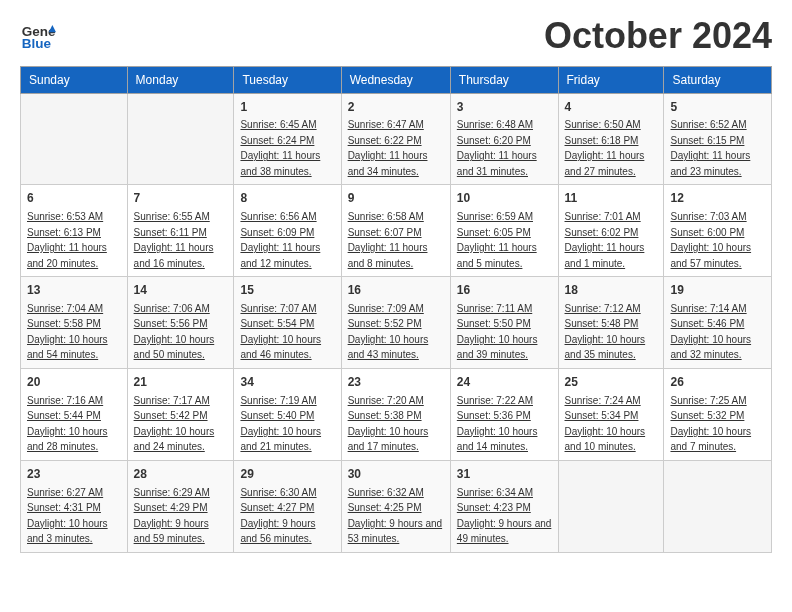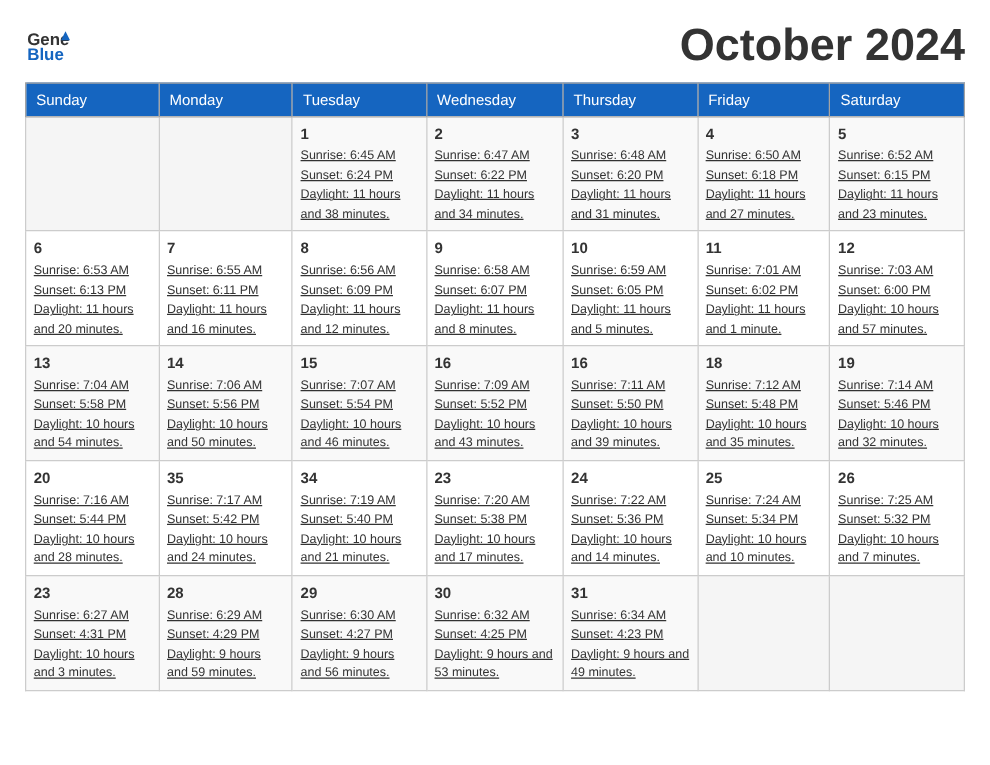--- a/index.html
+++ b/index.html
@@ -144,21 +144,21 @@
           <td><span class="day-number">13</span><span class="day-info">Sunrise: 7:04 AM<br>Sunset: 5:58 PM<br>Daylight: 10 hours and 54 minutes.</span></td>
           <td><span class="day-number">14</span><span class="day-info">Sunrise: 7:06 AM<br>Sunset: 5:56 PM<br>Daylight: 10 hours and 50 minutes.</span></td>
           <td><span class="day-number">15</span><span class="day-info">Sunrise: 7:07 AM<br>Sunset: 5:54 PM<br>Daylight: 10 hours and 46 minutes.</span></td>
           <td><span class="day-number">16</span><span class="day-info">Sunrise: 7:09 AM<br>Sunset: 5:52 PM<br>Daylight: 10 hours and 43 minutes.</span></td>
           <td><span class="day-number">16</span><span class="day-info">Sunrise: 7:11 AM<br>Sunset: 5:50 PM<br>Daylight: 10 hours and 39 minutes.</span></td>
           <td><span class="day-number">18</span><span class="day-info">Sunrise: 7:12 AM<br>Sunset: 5:48 PM<br>Daylight: 10 hours and 35 minutes.</span></td>
           <td><span class="day-number">19</span><span class="day-info">Sunrise: 7:14 AM<br>Sunset: 5:46 PM<br>Daylight: 10 hours and 32 minutes.</span></td>
         </tr>
         <tr>
           <td><span class="day-number">20</span><span class="day-info">Sunrise: 7:16 AM<br>Sunset: 5:44 PM<br>Daylight: 10 hours and 28 minutes.</span></td>
-          <td><span class="day-number">35</span><span class="day-info">Sunrise: 7:17 AM<br>Sunset: 5:42 PM<br>Daylight: 10 hours and 24 minutes.</span></td>
+          <td><span class="day-number">21</span><span class="day-info">Sunrise: 7:17 AM<br>Sunset: 5:42 PM<br>Daylight: 10 hours and 24 minutes.</span></td>
           <td><span class="day-number">34</span><span class="day-info">Sunrise: 7:19 AM<br>Sunset: 5:40 PM<br>Daylight: 10 hours and 21 minutes.</span></td>
           <td><span class="day-number">23</span><span class="day-info">Sunrise: 7:20 AM<br>Sunset: 5:38 PM<br>Daylight: 10 hours and 17 minutes.</span></td>
           <td><span class="day-number">24</span><span class="day-info">Sunrise: 7:22 AM<br>Sunset: 5:36 PM<br>Daylight: 10 hours and 14 minutes.</span></td>
           <td><span class="day-number">25</span><span class="day-info">Sunrise: 7:24 AM<br>Sunset: 5:34 PM<br>Daylight: 10 hours and 10 minutes.</span></td>
           <td><span class="day-number">26</span><span class="day-info">Sunrise: 7:25 AM<br>Sunset: 5:32 PM<br>Daylight: 10 hours and 7 minutes.</span></td>
         </tr>
         <tr>
           <td><span class="day-number">23</span><span class="day-info">Sunrise: 6:27 AM<br>Sunset: 4:31 PM<br>Daylight: 10 hours and 3 minutes.</span></td>
           <td><span class="day-number">28</span><span class="day-info">Sunrise: 6:29 AM<br>Sunset: 4:29 PM<br>Daylight: 9 hours and 59 minutes.</span></td>
           <td><span class="day-number">29</span><span class="day-info">Sunrise: 6:30 AM<br>Sunset: 4:27 PM<br>Daylight: 9 hours and 56 minutes.</span></td>

